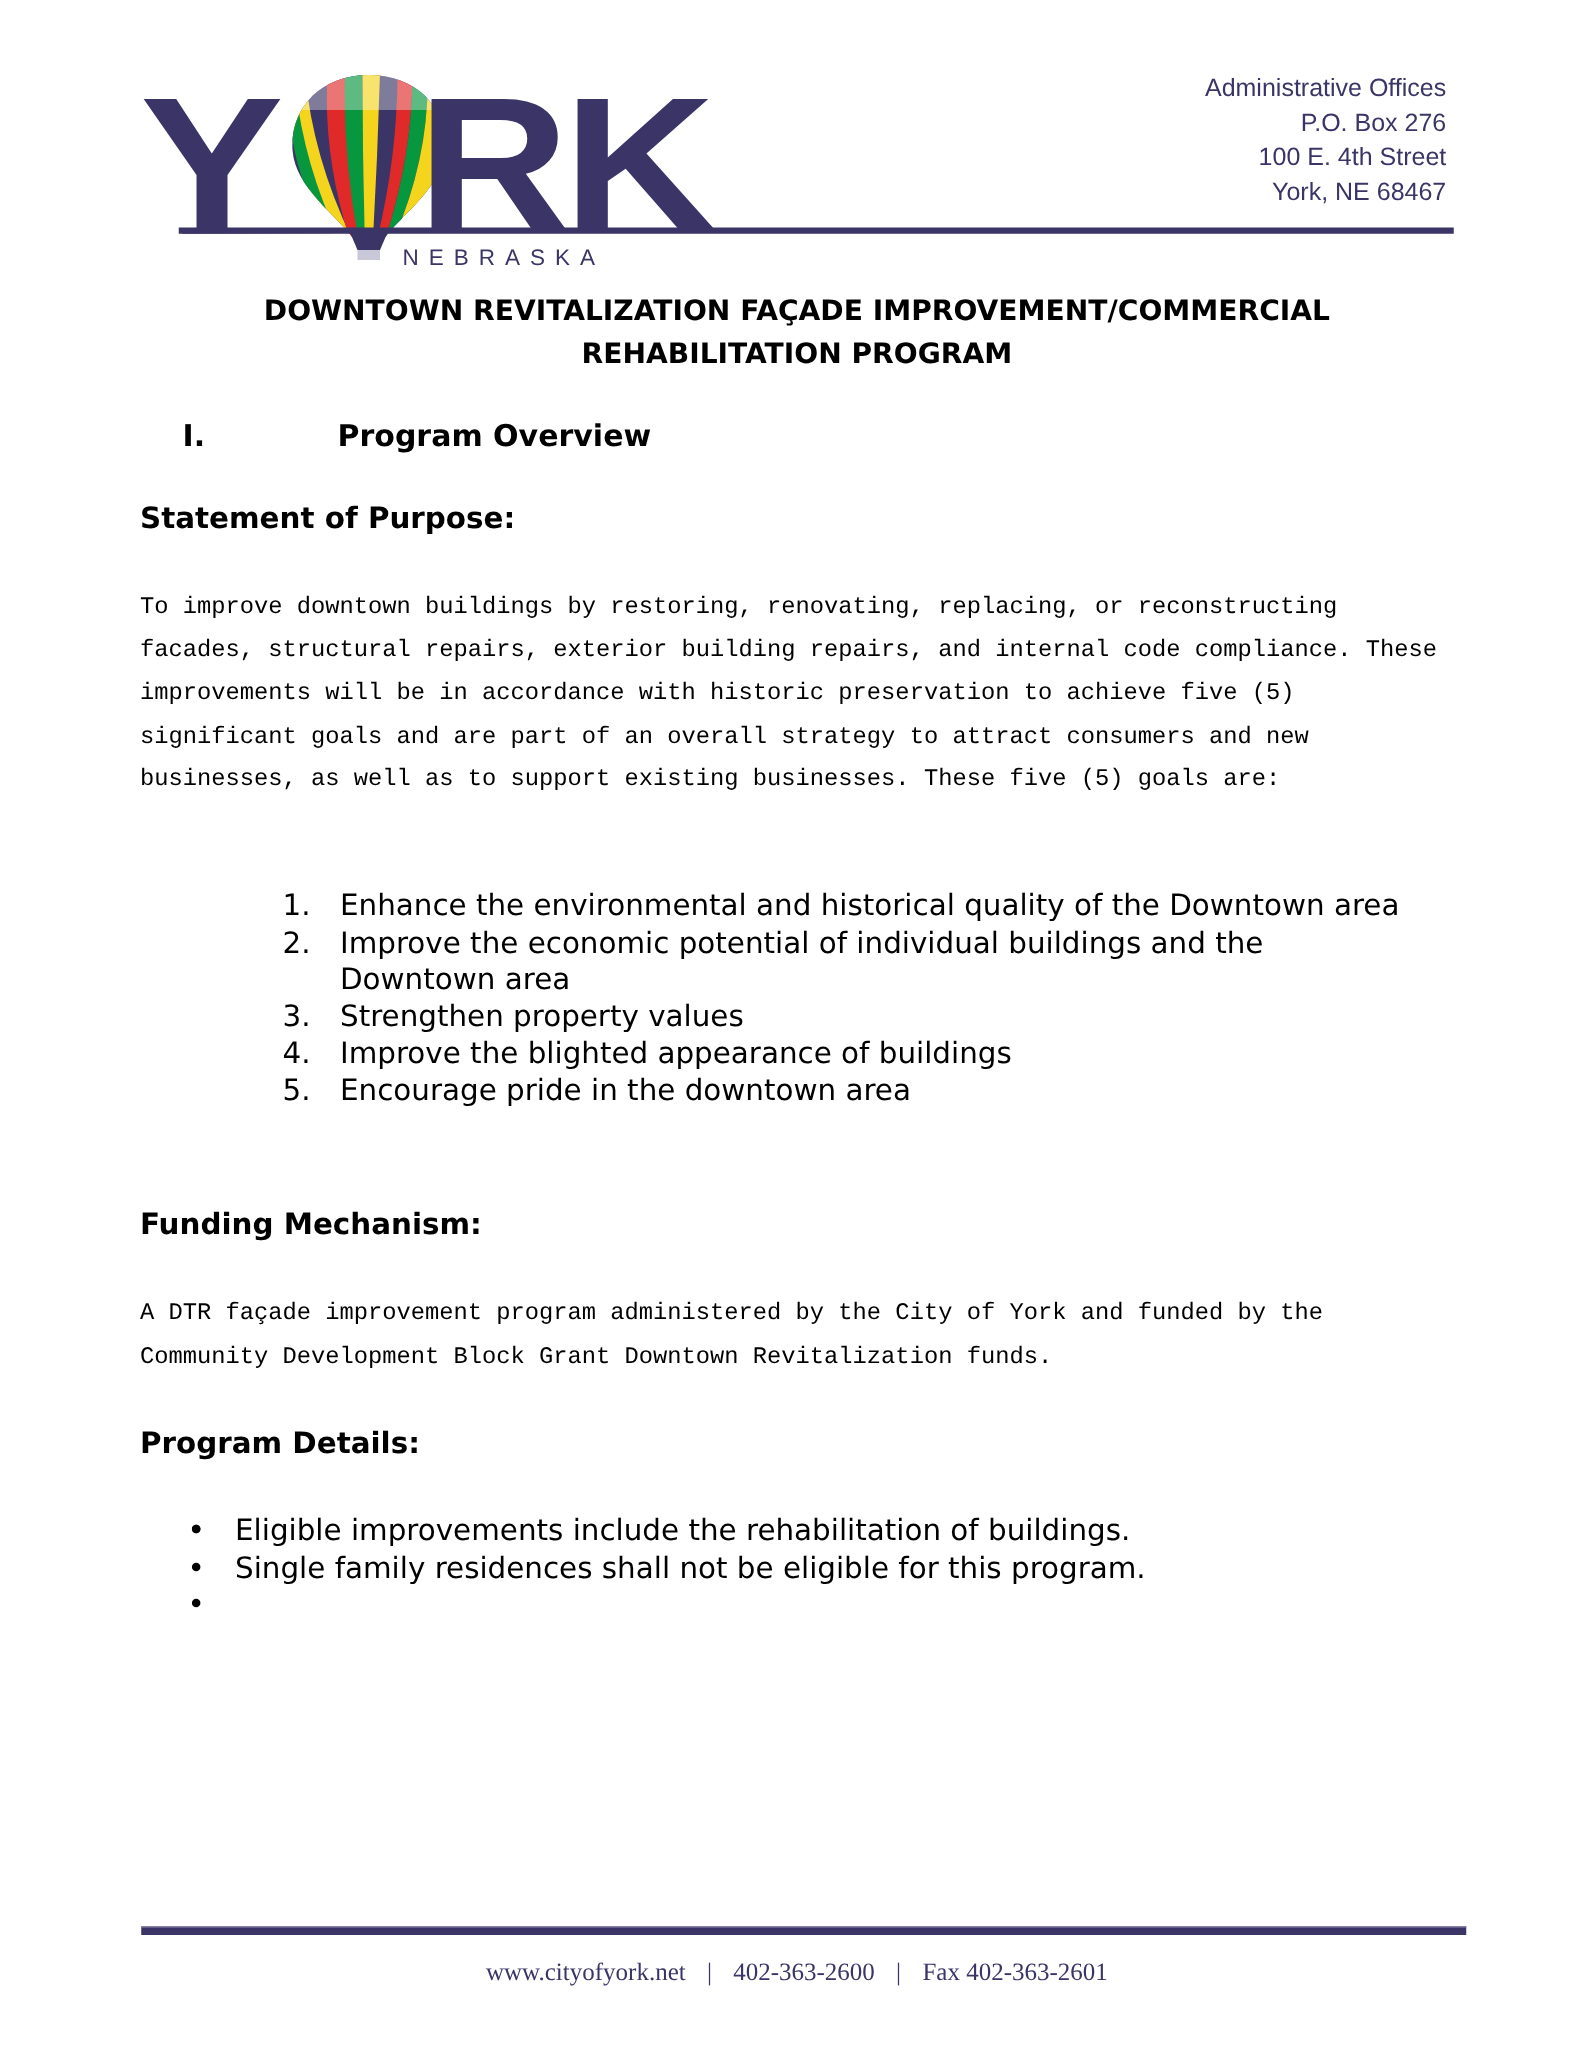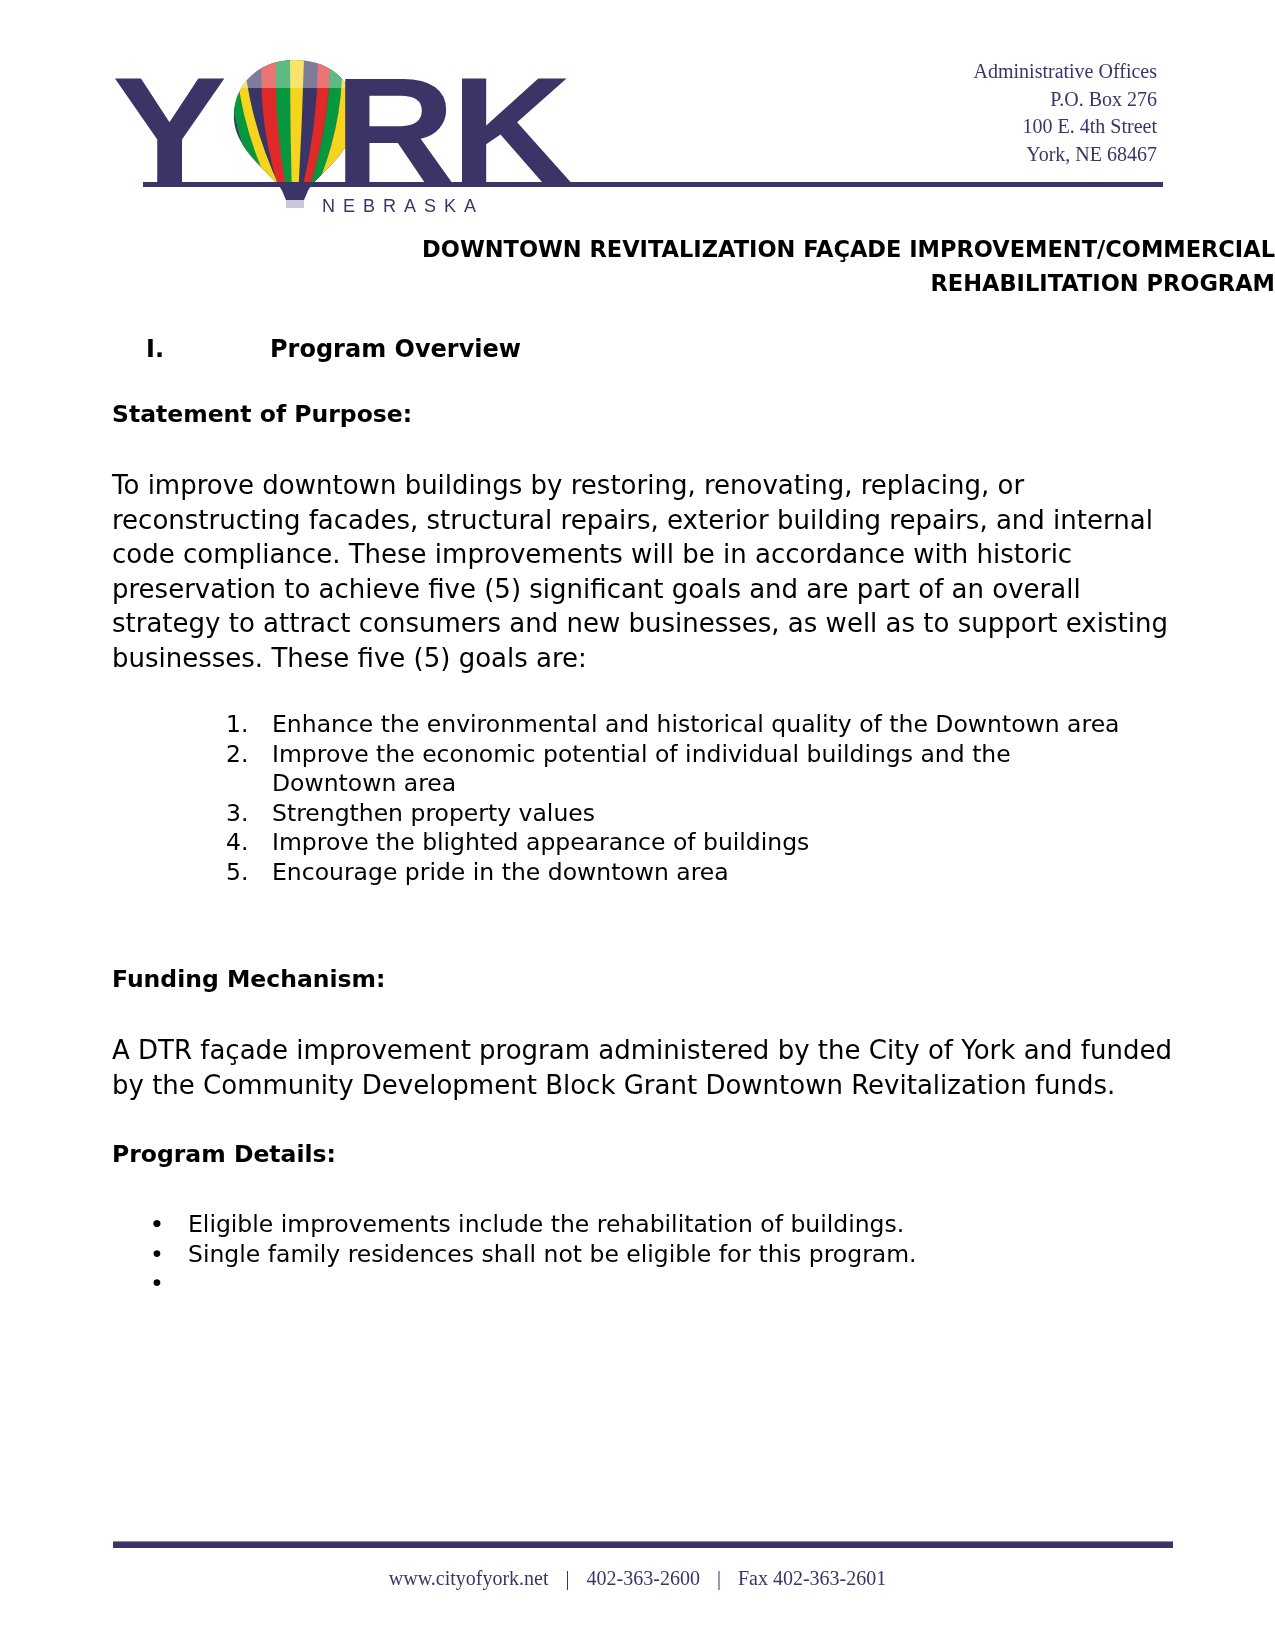--- a/index.html
+++ b/index.html
@@ -15,32 +15,32 @@
   .logo-y { left: 0; top: 2px; transform: scaleX(1.15); transform-origin: left; }
   .logo-rk { left: 222px; top: 2px; transform: scaleX(1.12); transform-origin: left; }
   .logo-balloon { position: absolute; left: 118px; top: 0; width: 130px; height: 150px; }
   .logo-bar { position: absolute; left: 34px; top: 125px; width: 120px; height: 4px;
               background: linear-gradient(90deg, #3a3566, #c9c8d8); }
   .logo-sub { position: absolute; left: 210px; top: 138px; font-family: "Liberation Sans", sans-serif;
               font-weight: 400; font-size: 18px; letter-spacing: 8px; color: #3a3566; }
 
   
   .address { right: 118px; top: 58px; text-align: right; color: #3a3566;
-             font-family: Liberation Serif, serif; font-size: 20px; line-height: 27.5px; }
+             font-family: Liberation Sans, sans-serif; font-size: 20px; line-height: 27.5px; }
   .rule-top { left: 143px; top: 182px; width: 1020px; height: 5px; background: #3a3566; }
 
   
-  .title { left: 0; width: 1275px; top: 232px; text-align: right; font-weight: bold;
+  .title { left: 0; width: 1275px; top: 232px; text-align: center; font-weight: bold;
            font-size: 22.5px; line-height: 34px; }
 
   .sec-num { left: 146px; top: 335px; font-weight: bold; font-size: 24px; }
   .sec-title { left: 222px; top: 335px; font-weight: bold; font-size: 24px; margin-left: 48px; }
 
   .heading { left: 112px; font-weight: bold; font-size: 23.5px; }
-  .para { left: 112px; width: 1060px; font-size: 26px; line-height: 34.5px; }
+  .para { left: 112px; width: 1060px; font-size: 19px; line-height: 34.5px; font-family: Liberation Mono, monospace; }
 
   .olist { left: 226px; width: 900px; font-size: 23.5px; line-height: 29.5px; margin: 0; padding: 0; list-style: none; }
   .olist li { position: relative; padding-left: 46px; }
   .olist .num { position: absolute; left: 0; top: 0; }
 
   .ulist { left: 150px; width: 940px; font-size: 23.5px; line-height: 29.5px; margin: 0; padding: 0; list-style: none; }
   .ulist li { position: relative; padding-left: 38px; }
   .ulist .bullet { position: absolute; left: 0; top: 0; }
 
   .rule-bottom { left: 113px; top: 1541px; width: 1060px; height: 6px; background: #3a3566;

